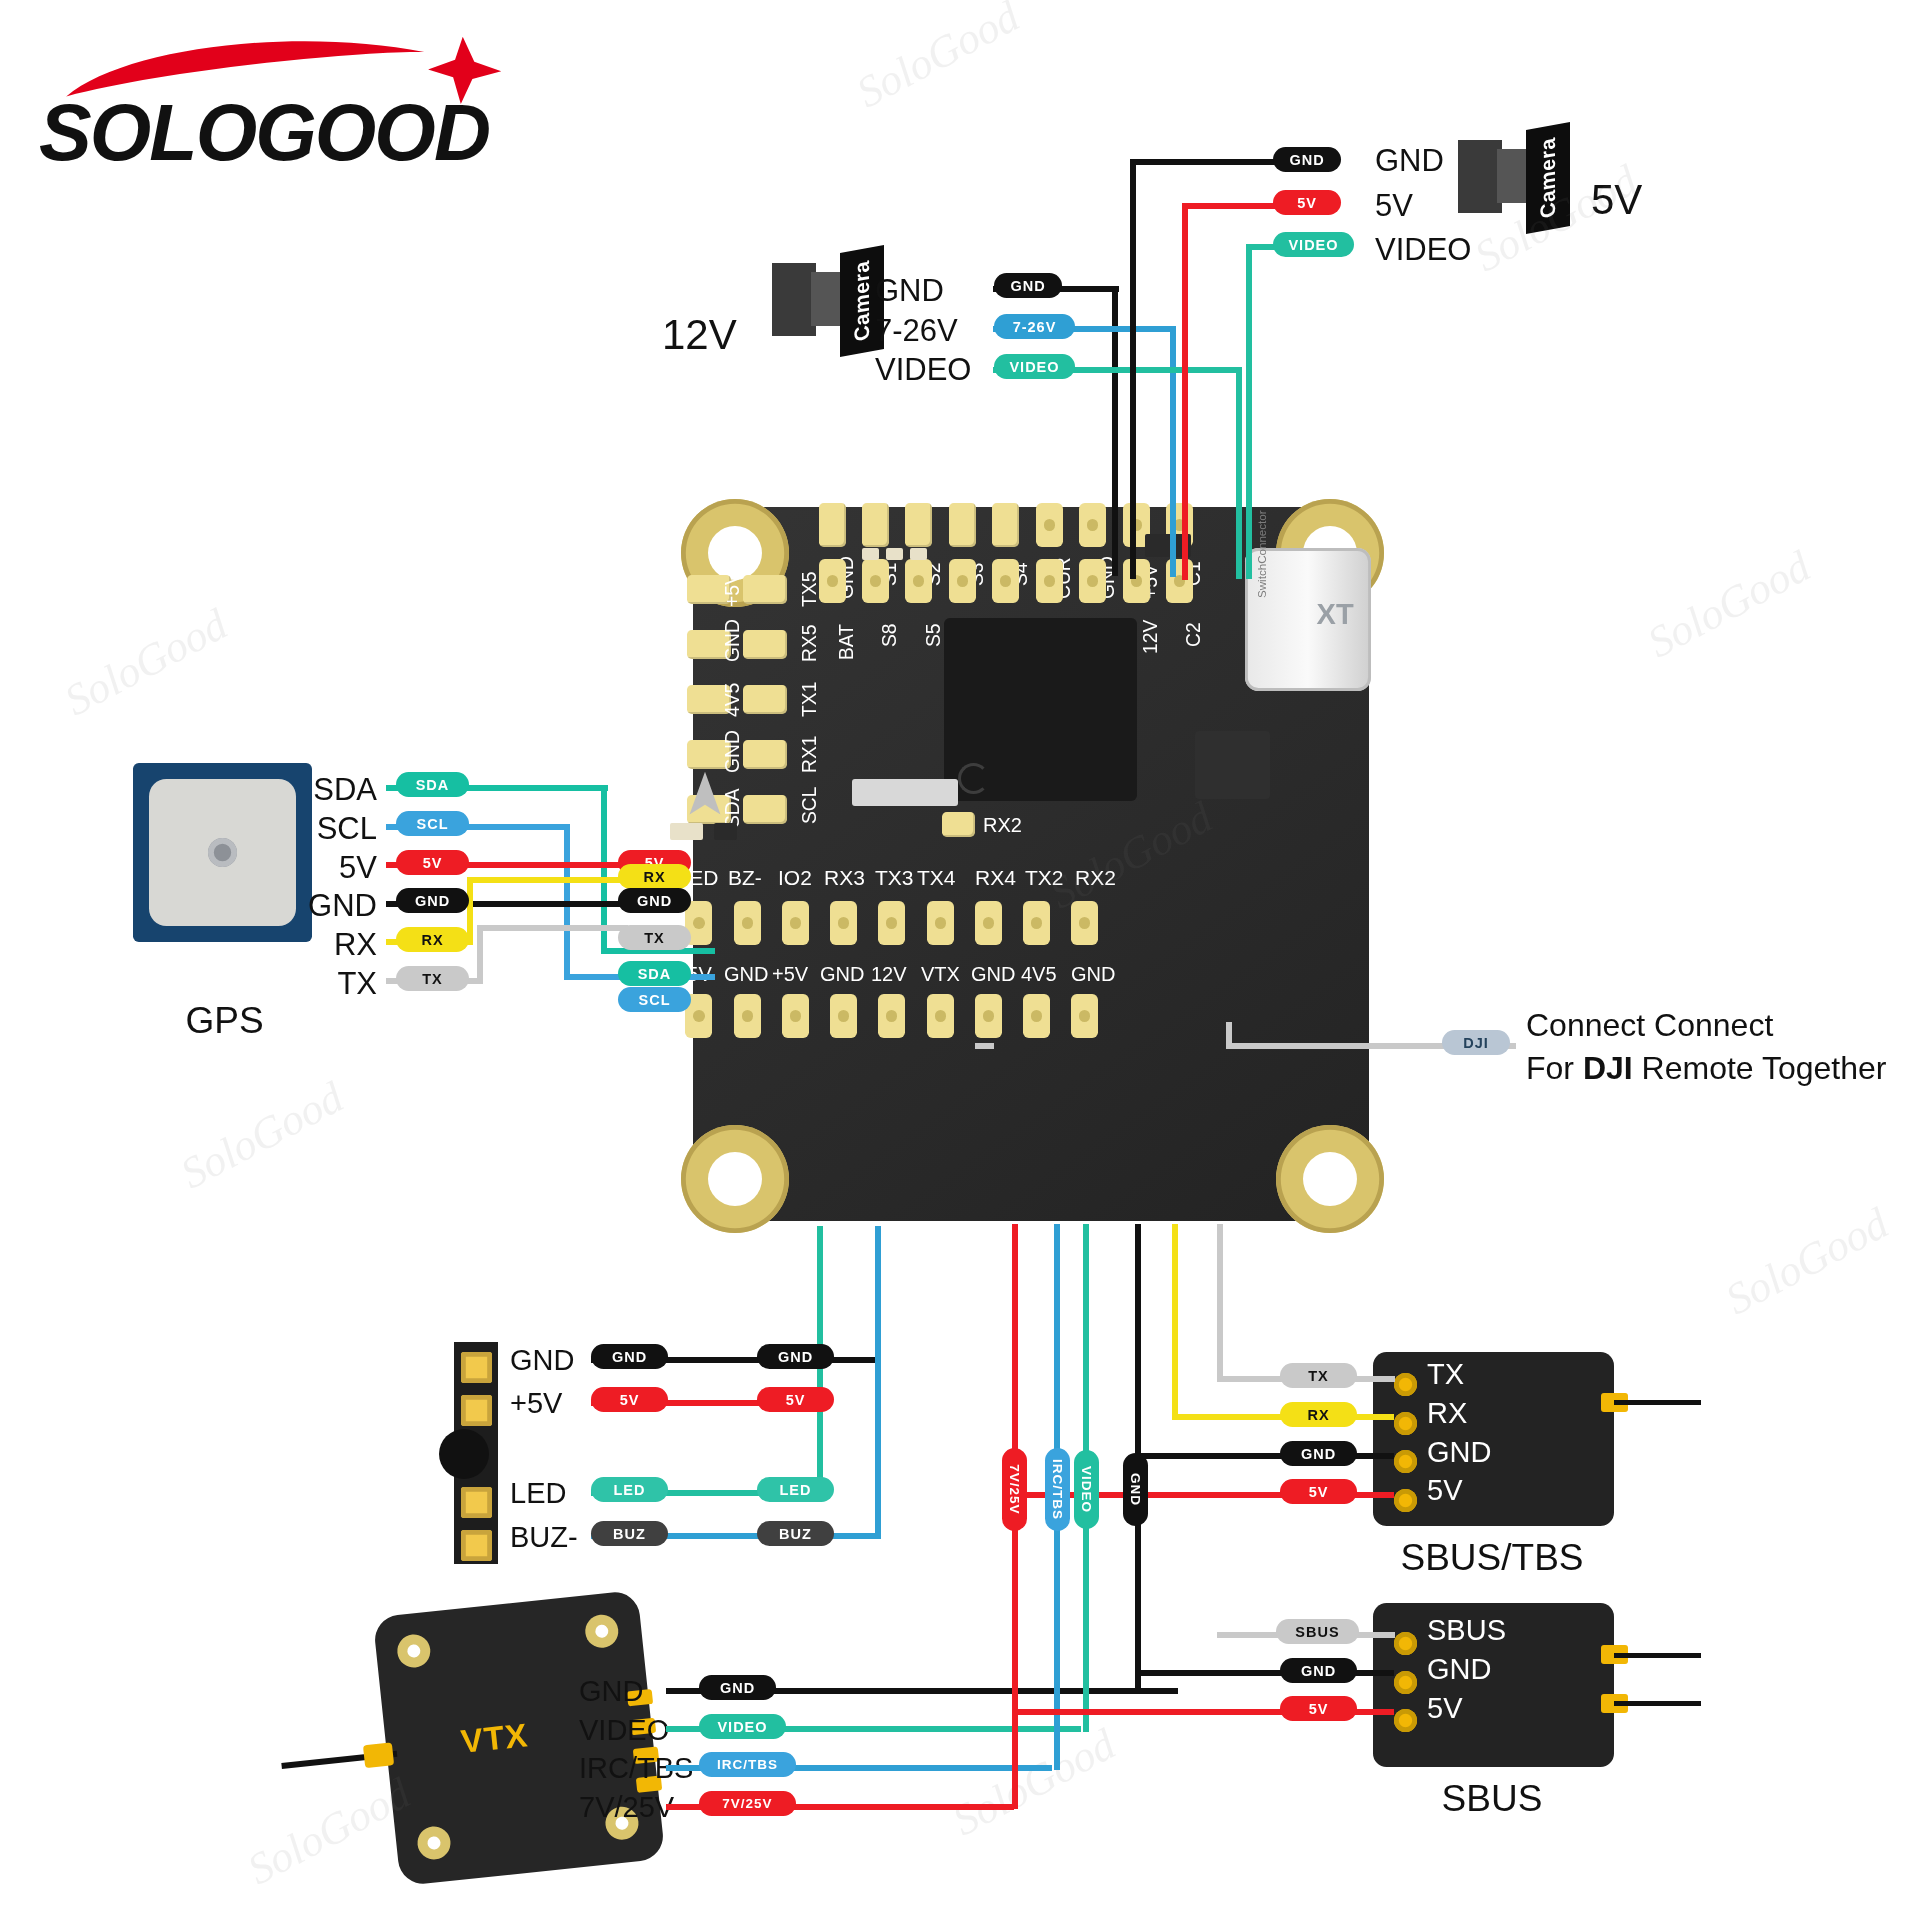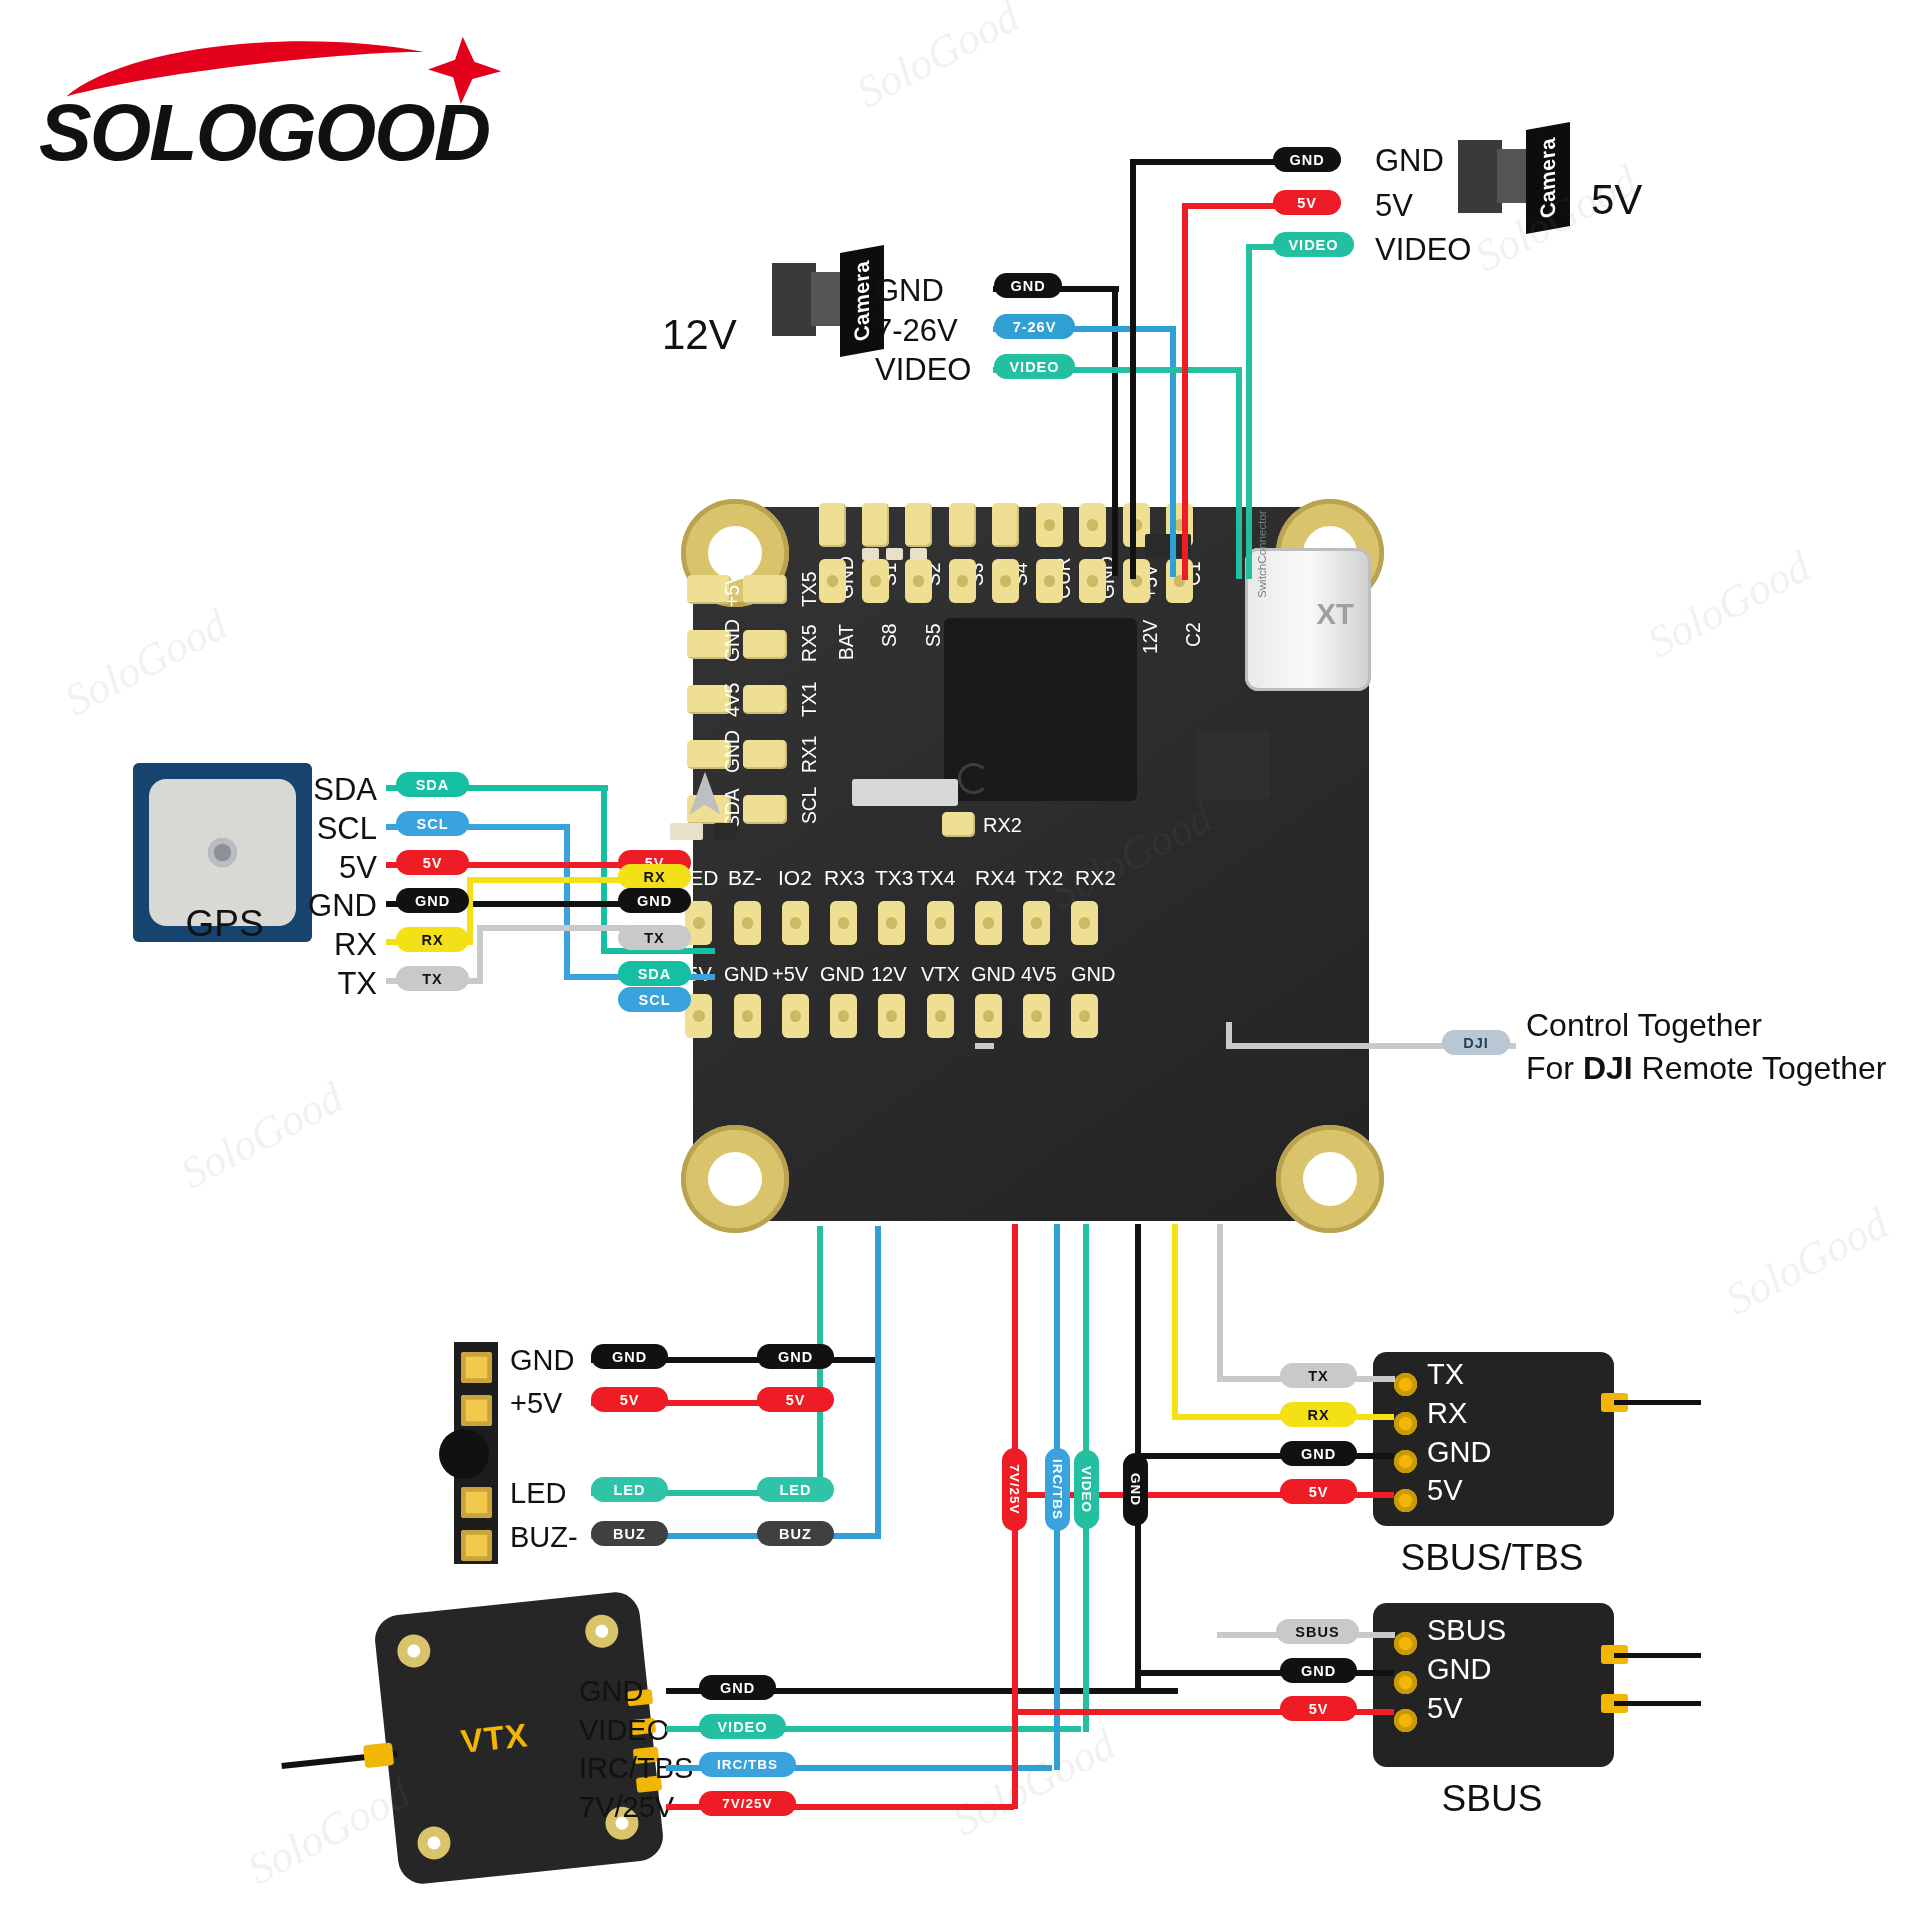--- a/index.html
+++ b/index.html
@@ -60,21 +60,21 @@
   .cam .pcb span{color:#fff;font-size:21px;font-weight:bold;transform:rotate(-90deg);
             white-space:nowrap;letter-spacing:0.5px;}
 
   
   .gps{position:absolute;left:133px;top:763px;width:179px;height:179px;background:#17446e;
        border-radius:5.8px;display:flex;align-items:center;justify-content:center;}
   .gps .inner{width:147px;height:147px;background:#d8d8d4;border-radius:17.4px;
        display:flex;align-items:center;justify-content:center;}
   .gps .dot{width:29px;height:29px;border-radius:50%;background:#8d9197;
        box-shadow:inset 0 0 0 5.8px #b9bcc0;}
-  .gps-cap{position:absolute;left:145px;top:903px;width:159px;text-align:center;
+  .gps-cap{position:absolute;left:145px;top:1000px;width:159px;text-align:center;
        font-size:37px;color:#111;}
 
   
   .fc{position:absolute;left:693px;top:507px;width:676px;height:714px;
       background:#2b2b2b;border-radius:21px;}
   .fc .inner{position:absolute;inset:0;border-radius:21px;
       background:linear-gradient(145deg,#343434,#232323);}
   .mhole{position:absolute;width:108px;height:108px;border-radius:50%;
       background:#d9c46c;box-shadow:inset 0 0 0 4.8px #b9a250;}
   .mhole::after{content:"";position:absolute;left:27px;top:27px;width:54px;height:54px;
@@ -406,21 +406,21 @@
     <div class="smd dark" style="left:452px;top:27px;width:46px;height:23px;"></div>
   </div>
 
   <div class="lbl" style="left:0;top:0;width:0;height:0;overflow:hidden;"></div>
 
   <div class="w wh c-gry" style="left:975px;top:1043px;width:19.3px;"></div>
   <div class="w wv c-gry" style="left:1226px;top:1022px;height:27px;"></div>
   <div class="w wh c-gry" style="left:1226px;top:1043px;width:290px;"></div>
   <div class="pill dji" style="left:1442px;top:1030px;width:68px;">DJI</div>
   <div class="note" style="left:1526px;top:1004px;">
-    <div>Control Together</div>
+    <div>Connect Connect</div>
     <div>
       <span>For </span><b>DJI</b><span> Remote Together</span>
     </div>
   </div>
 
   <div class="ledstrip">
     <div class="cell" style="top:9.7px;"></div>
     <div class="cell" style="top:53px;"></div>
     <div class="cell" style="top:145px;"></div>
     <div class="cell" style="top:188px;"></div>

